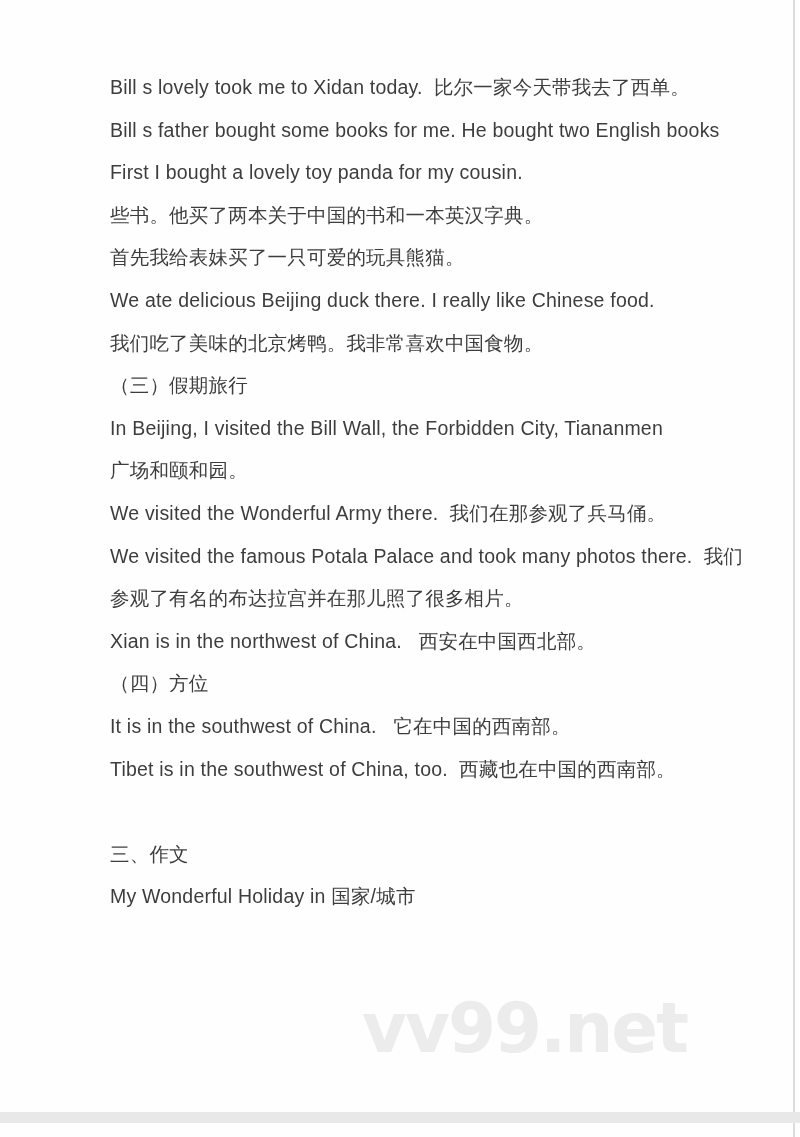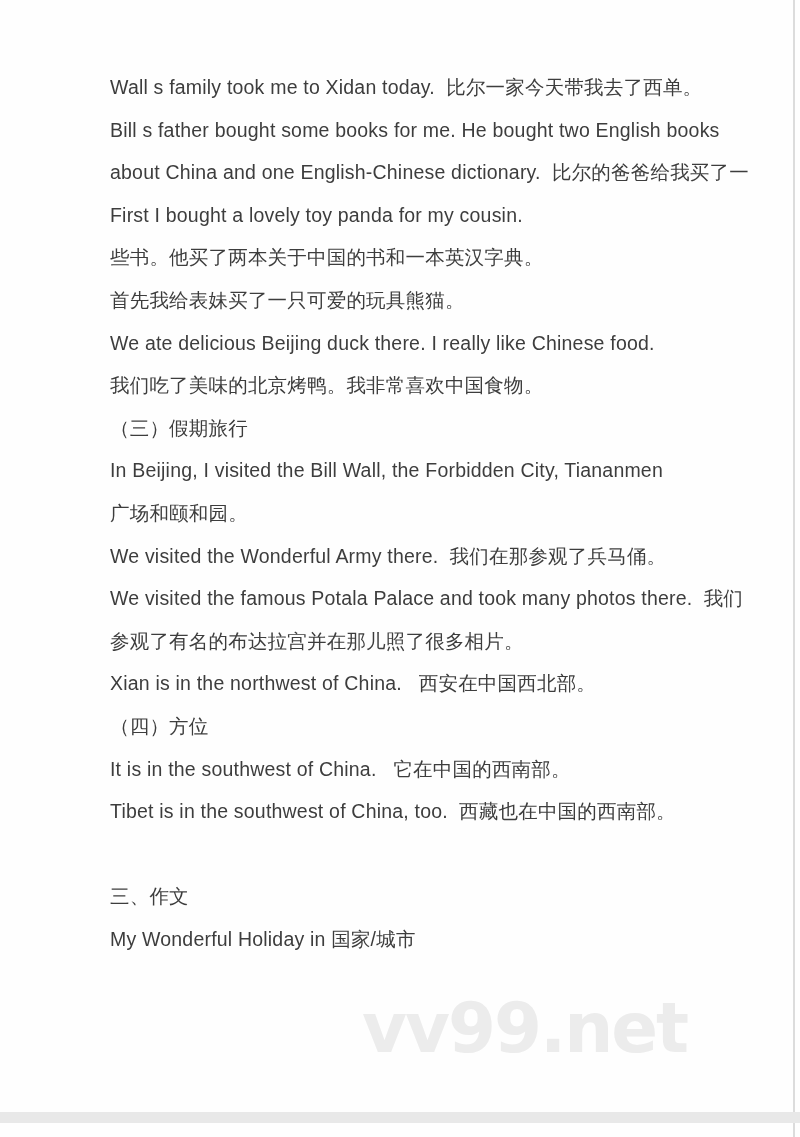--- a/index.html
+++ b/index.html
@@ -60,23 +60,22 @@
     height: 11px;
     background: var(--band-color, #e8e8e8);
   }
 </style>
 </head>
 <body>
 
 <div class="page">
 
   <div class="content">
-    <div class="ln">Wall s family took me to Xidan today.  比尔一家今天带我去了西单。</div>
+    <div class="ln">Bill s lovely took me to Xidan today.  比尔一家今天带我去了西单。</div>
     <div class="ln">Bill s father bought some books for me. He bought two English books</div>
-    <div class="ln">about China and one English-Chinese dictionary.  比尔的爸爸给我买了一</div>
     <div class="ln">First I bought a lovely toy panda for my cousin.</div>
     <div class="ln">些书。他买了两本关于中国的书和一本英汉字典。</div>
     <div class="ln">首先我给表妹买了一只可爱的玩具熊猫。</div>
     <div class="ln">We ate delicious Beijing duck there. I really like Chinese food.</div>
     <div class="ln">我们吃了美味的北京烤鸭。我非常喜欢中国食物。</div>
     <div class="ln">（三）假期旅行</div>
     <div class="ln">In Beijing, I visited the Bill Wall, the Forbidden City, Tiananmen</div>
     <div class="ln">广场和颐和园。</div>
     <div class="ln">We visited the Wonderful Army there.  我们在那参观了兵马俑。</div>
     <div class="ln">We visited the famous Potala Palace and took many photos there.  我们</div>

